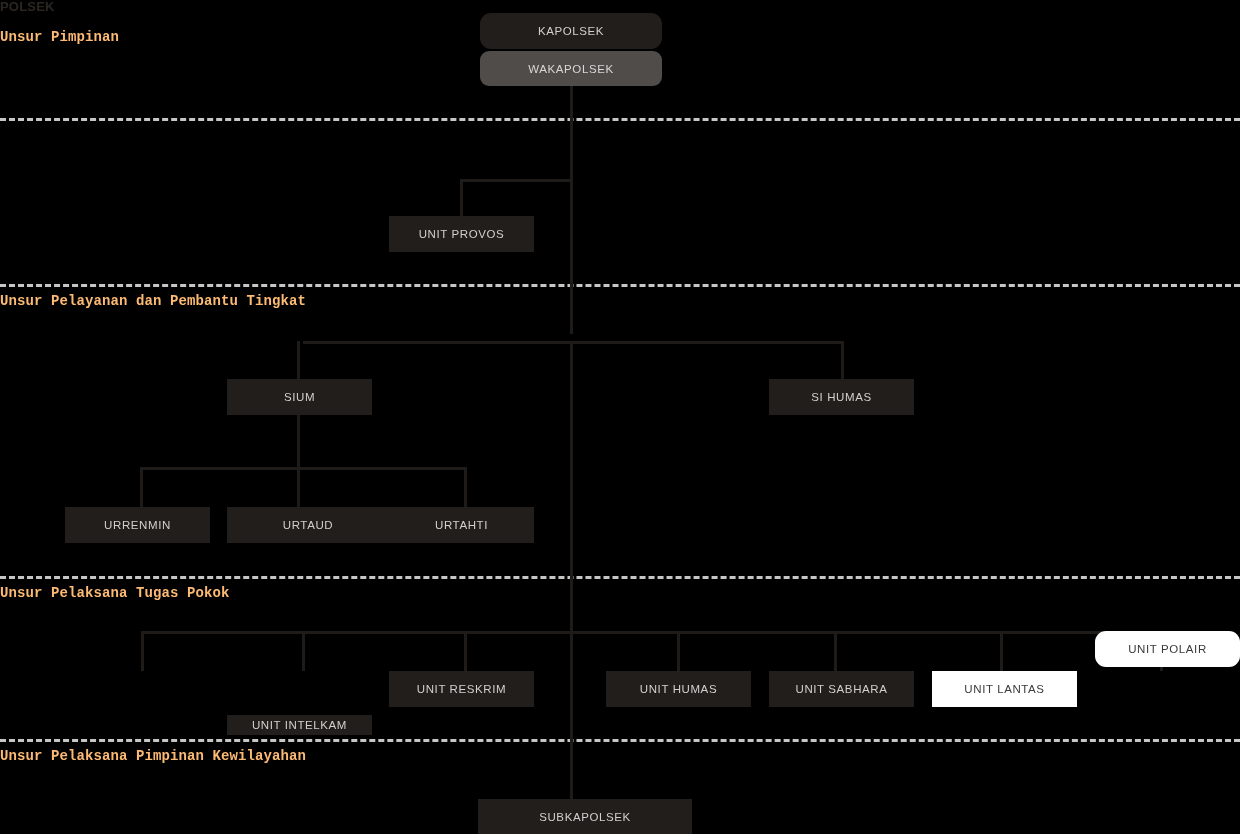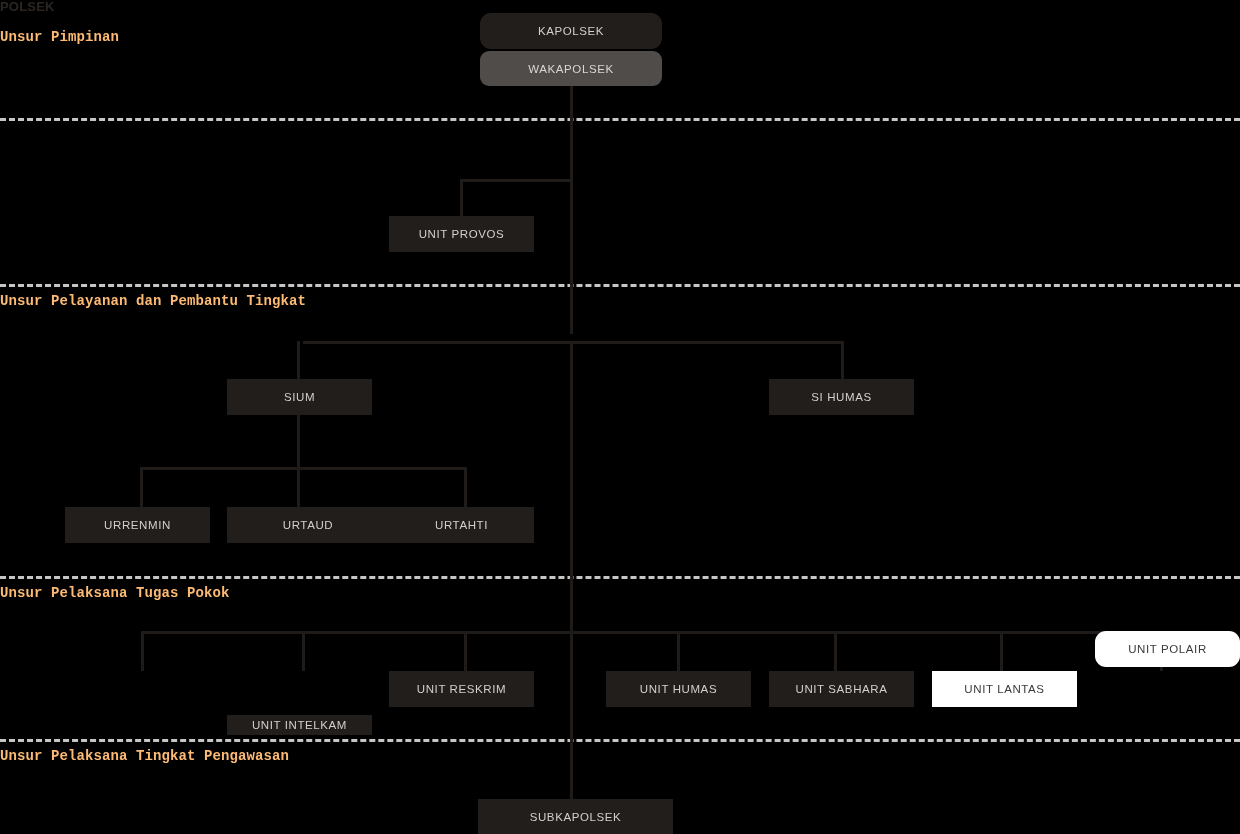--- a/index.html
+++ b/index.html
@@ -90,21 +90,21 @@
 
   <div class="org-title" style="left:0px; top:-1px;">POLSEK</div>
 
   <div class="section-label" style="left:0px; top:29px;">Unsur Pimpinan</div>
 
 
   <div class="section-label" style="left:0px; top:293px;">Unsur Pelayanan dan Pembantu Tingkat</div>
 
   <div class="section-label" style="left:0px; top:585px;">Unsur Pelaksana Tugas Pokok</div>
 
-  <div class="section-label" style="left:0px; top:748px;">Unsur Pelaksana Tingkat Pengawasan</div>
+  <div class="section-label" style="left:0px; top:748px;">Unsur Pelaksana Pimpinan Kewilayahan</div>
 
   <div class="divider" style="top:118px;"></div>
   <div class="divider" style="top:284px;"></div>
   <div class="divider" style="top:576px;"></div>
   <div class="divider" style="top:739px;"></div>
 
   <div class="line-v" style="left:570px; top:86px; height:248px;"></div>
   <div class="line-v" style="left:570px; top:341px; height:292px;"></div>
   <div class="line-v" style="left:570px; top:633px; height:167px;"></div>
 
@@ -142,15 +142,15 @@
   <div class="node dark" style="left:227px; top:507px; width:162px; height:36px;">URTAUD</div>
   <div class="node dark" style="left:389px; top:507px; width:145px; height:36px;">URTAHTI</div>
 
   <div class="node dark" style="left:227px; top:671px; width:145px; height:20px;margin-top:44px;">UNIT INTELKAM</div>
   <div class="node dark" style="left:389px; top:671px; width:145px; height:36px;">UNIT RESKRIM</div>
   <div class="node dark" style="left:606px; top:671px; width:145px; height:36px;">UNIT HUMAS</div>
   <div class="node dark" style="left:769px; top:671px; width:145px; height:36px;">UNIT SABHARA</div>
   <div class="node light" style="left:932px; top:671px; width:145px; height:36px;">UNIT LANTAS</div>
   <div class="node light" style="left:1095px; top:631px; width:145px; height:36px;border-radius:11px;">UNIT POLAIR</div>
 
-  <div class="node dark" style="left:478px; top:799px; width:195px; height:36px;">SUBKAPOLSEK</div>
+  <div class="node dark" style="left:478px; top:799px; width:214px; height:36px;">SUBKAPOLSEK</div>
 
 </div>
 
 </body></html>

